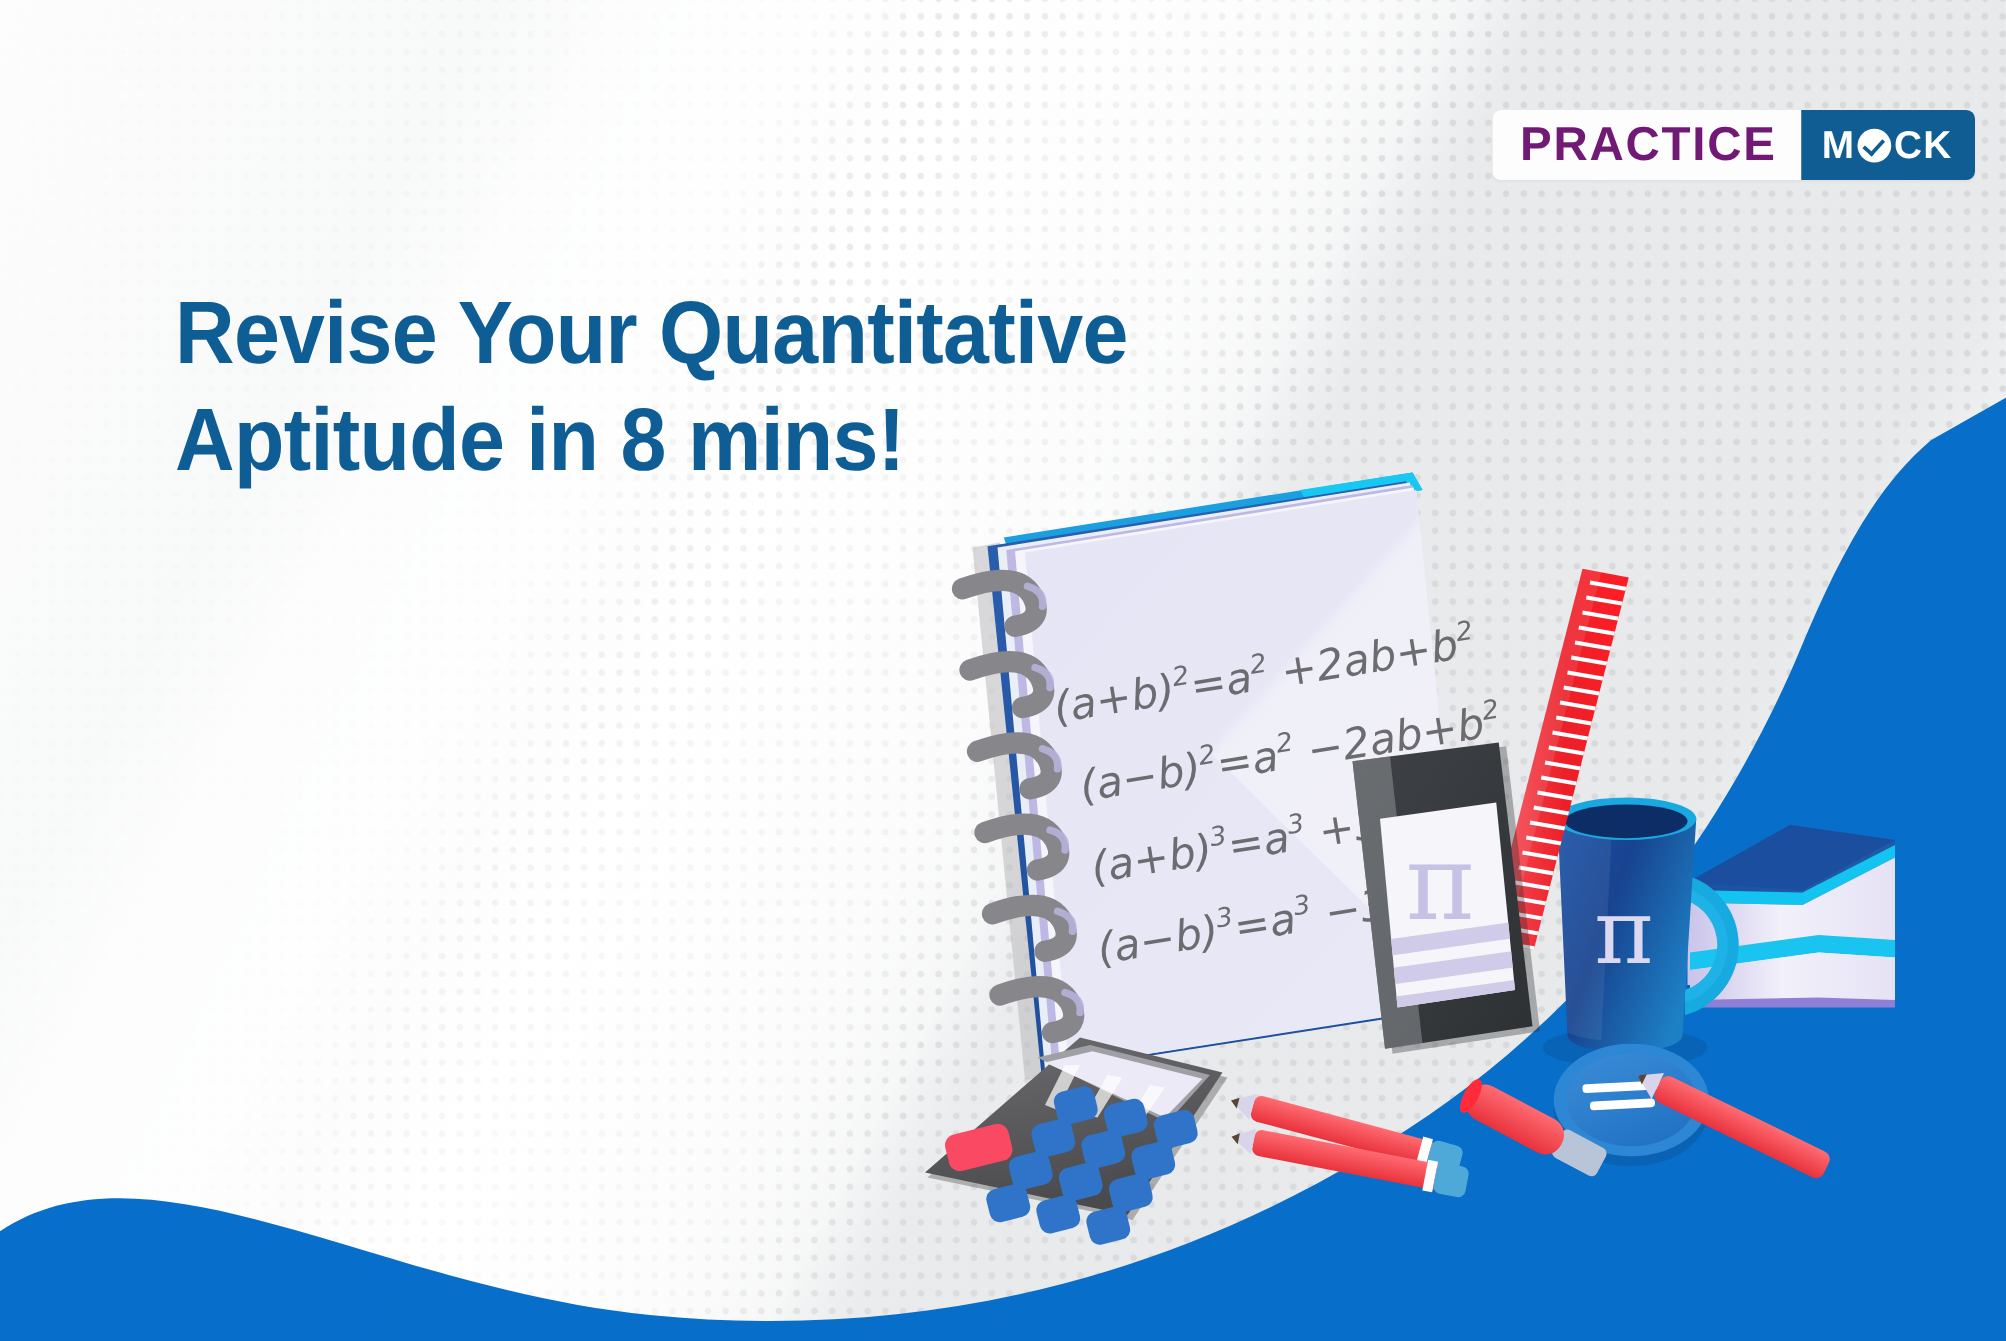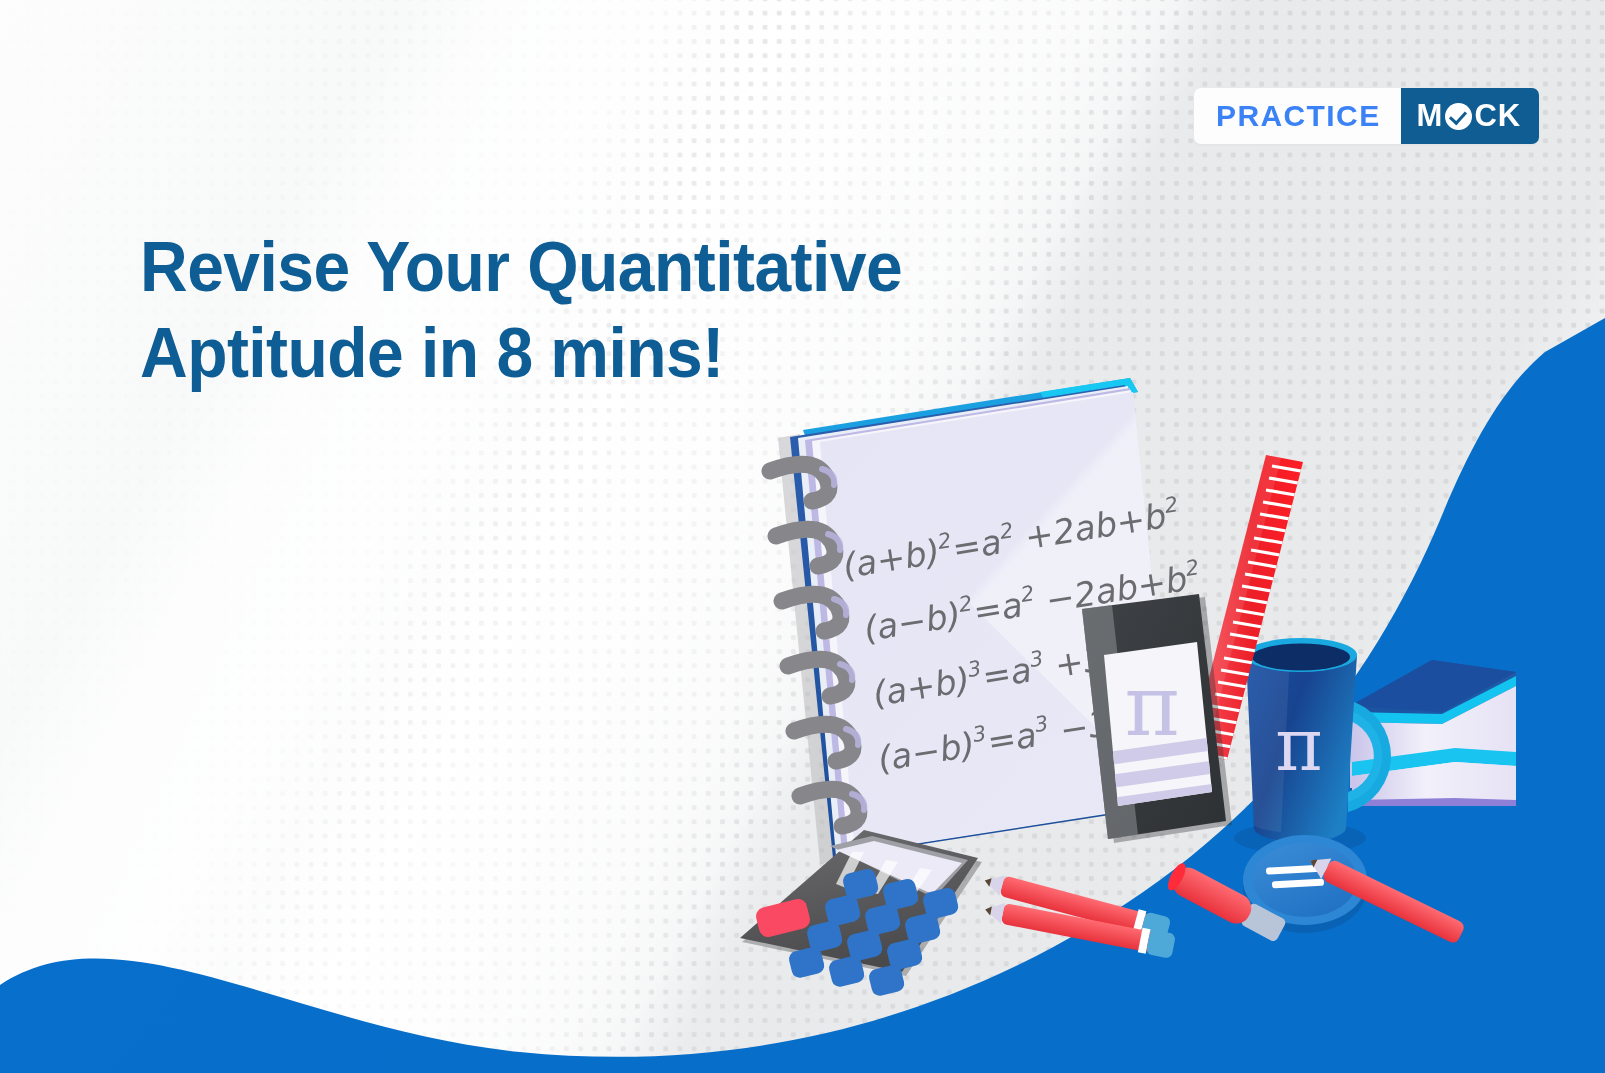--- a/index.html
+++ b/index.html
@@ -37,21 +37,21 @@
   #logo{
     position:absolute;left:1194px;top:88px;height:56px;
     display:flex;align-items:stretch;border-radius:7px;overflow:hidden;
     box-shadow:0 1px 3px rgba(0,0,0,.04);
   }
   #logo .lg-left{
     background:#fdfdfd;display:flex;align-items:center;
     padding:0 20px 0 22px;
   }
   #logo .lg-left span{
-    color:#3b82f6;font-size:30px;font-weight:bold;letter-spacing:1.4px;
+    color:#701a75;font-size:38px;font-weight:bold;letter-spacing:1.4px;
     font-family:"Liberation Sans", sans-serif;
   }
   #logo .lg-right{
     background:#0f5d92;display:flex;align-items:center;
     padding:0 18px 0 16px;position:relative;
   }
   #logo .lg-right .mk{
     color:#ffffff;font-size:31px;font-weight:bold;letter-spacing:1px;
     display:flex;align-items:center;
   }

